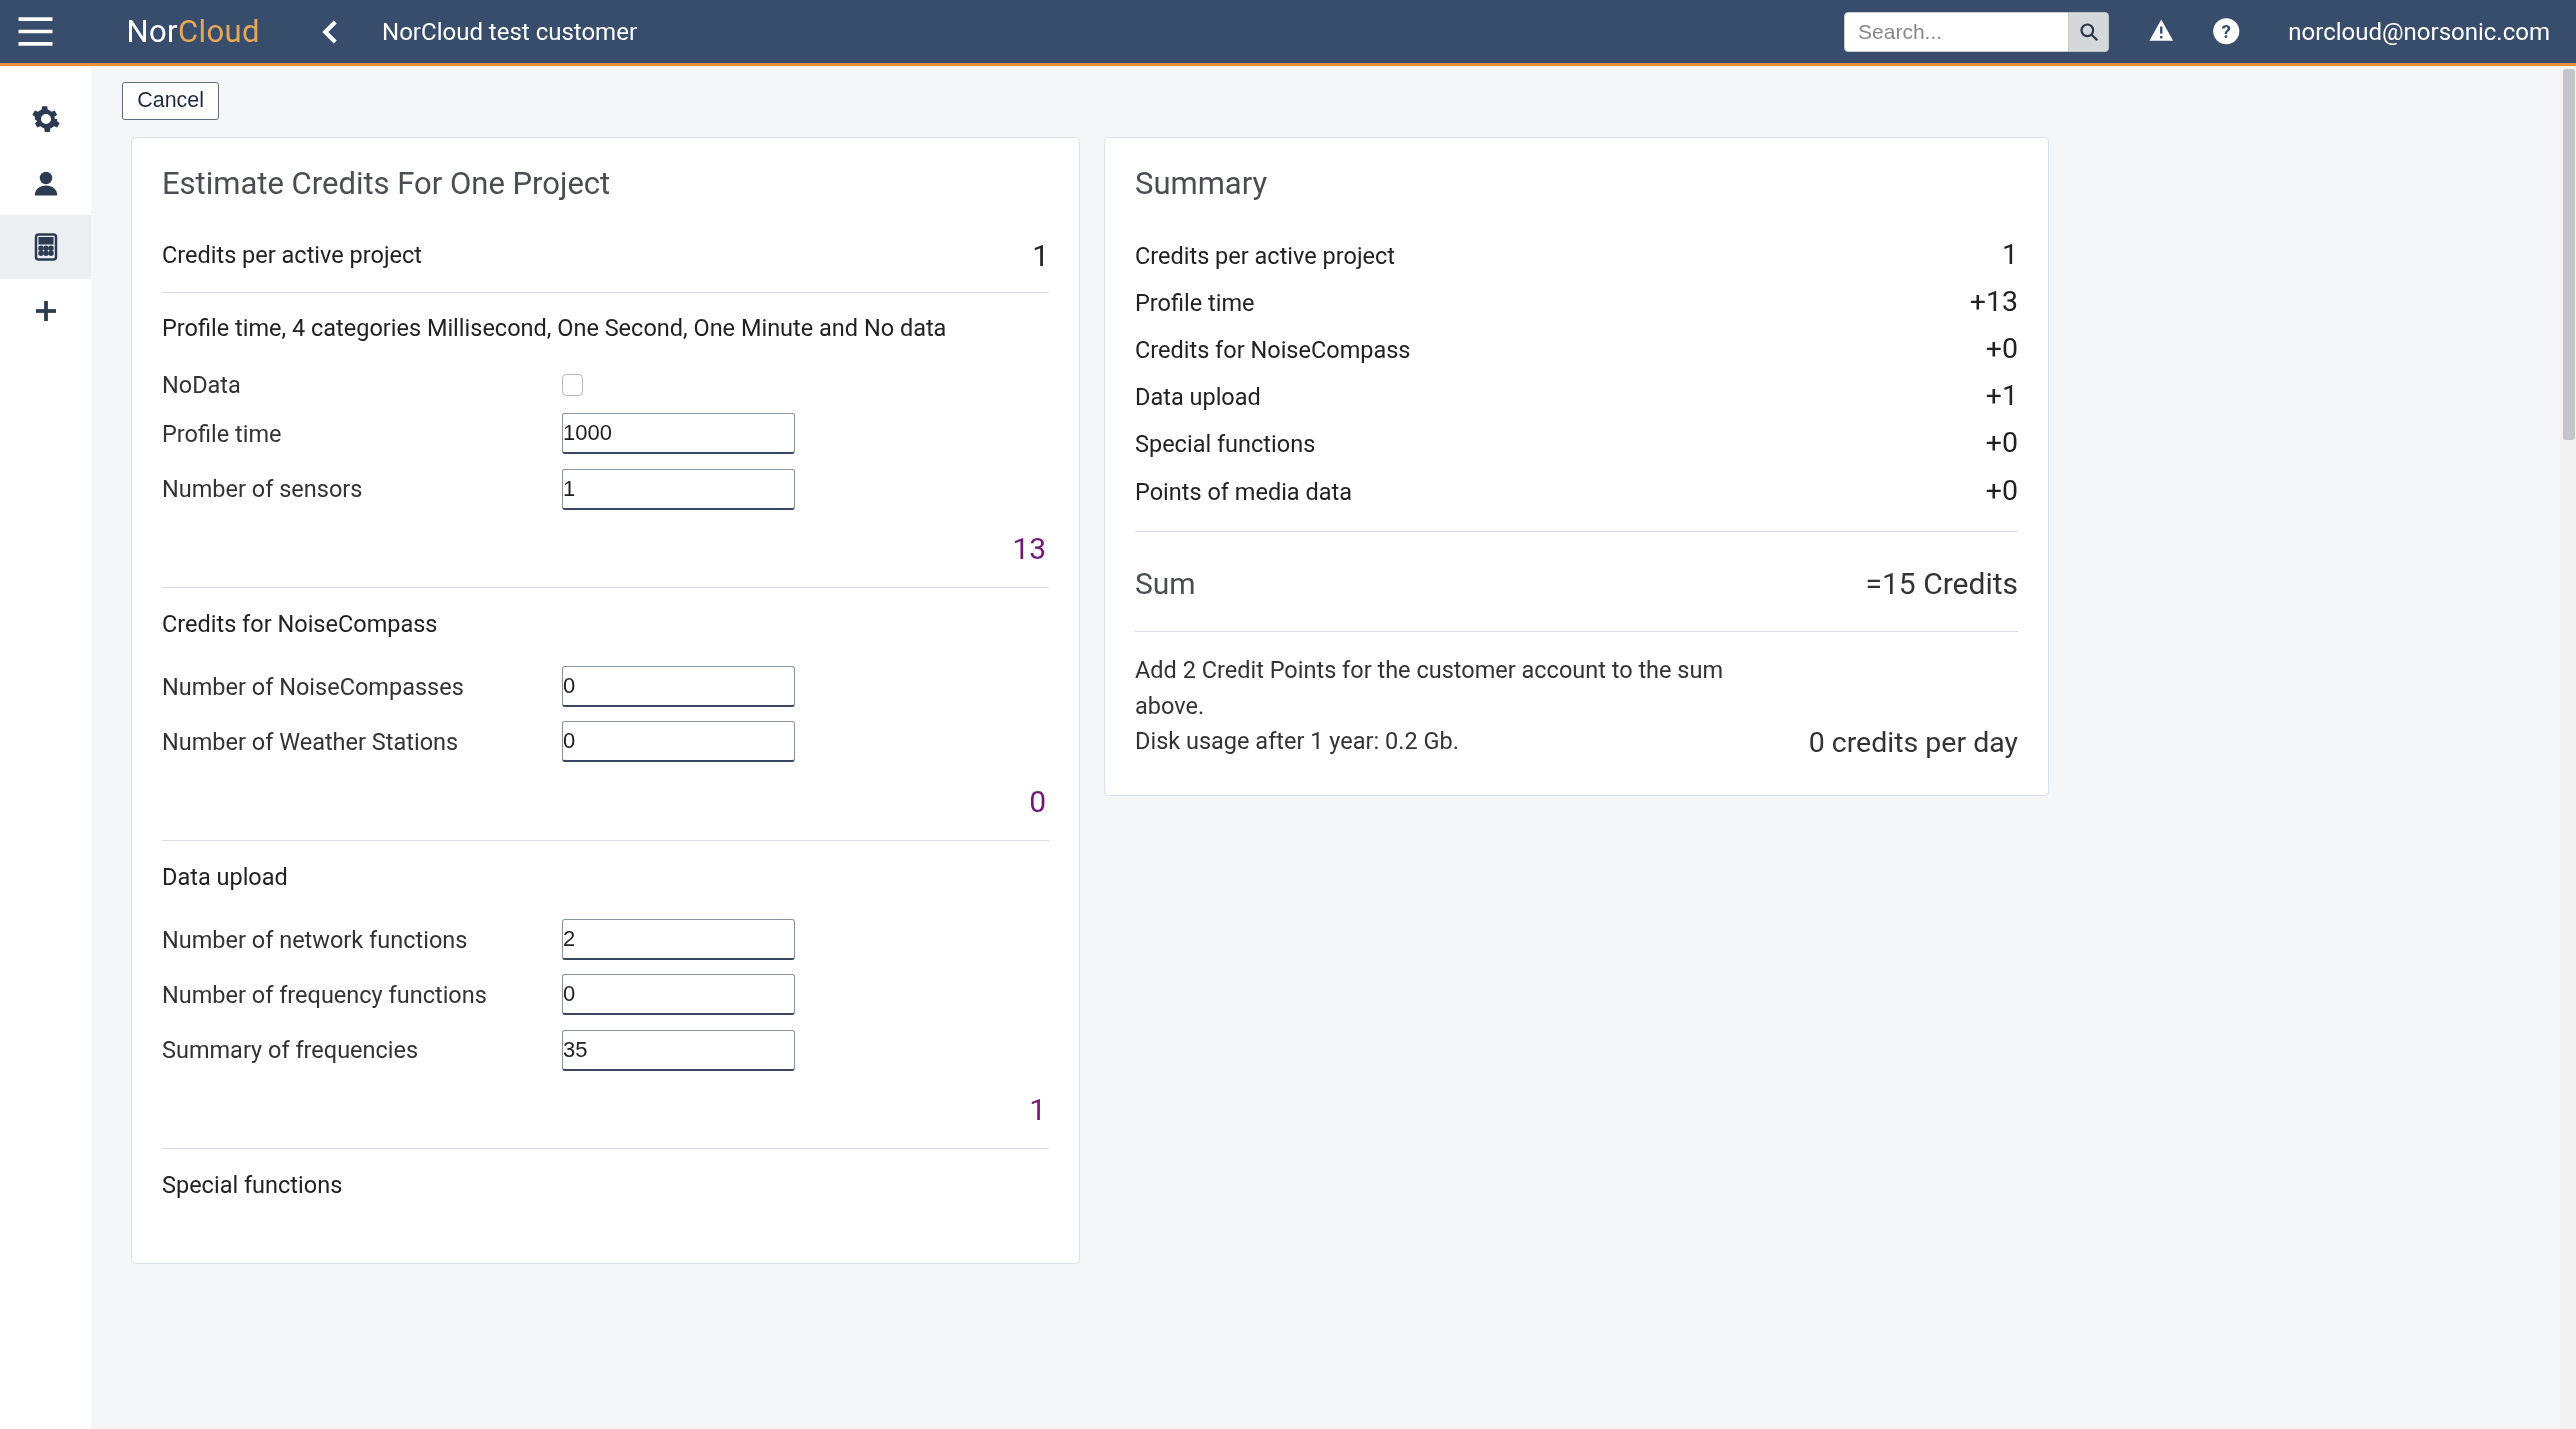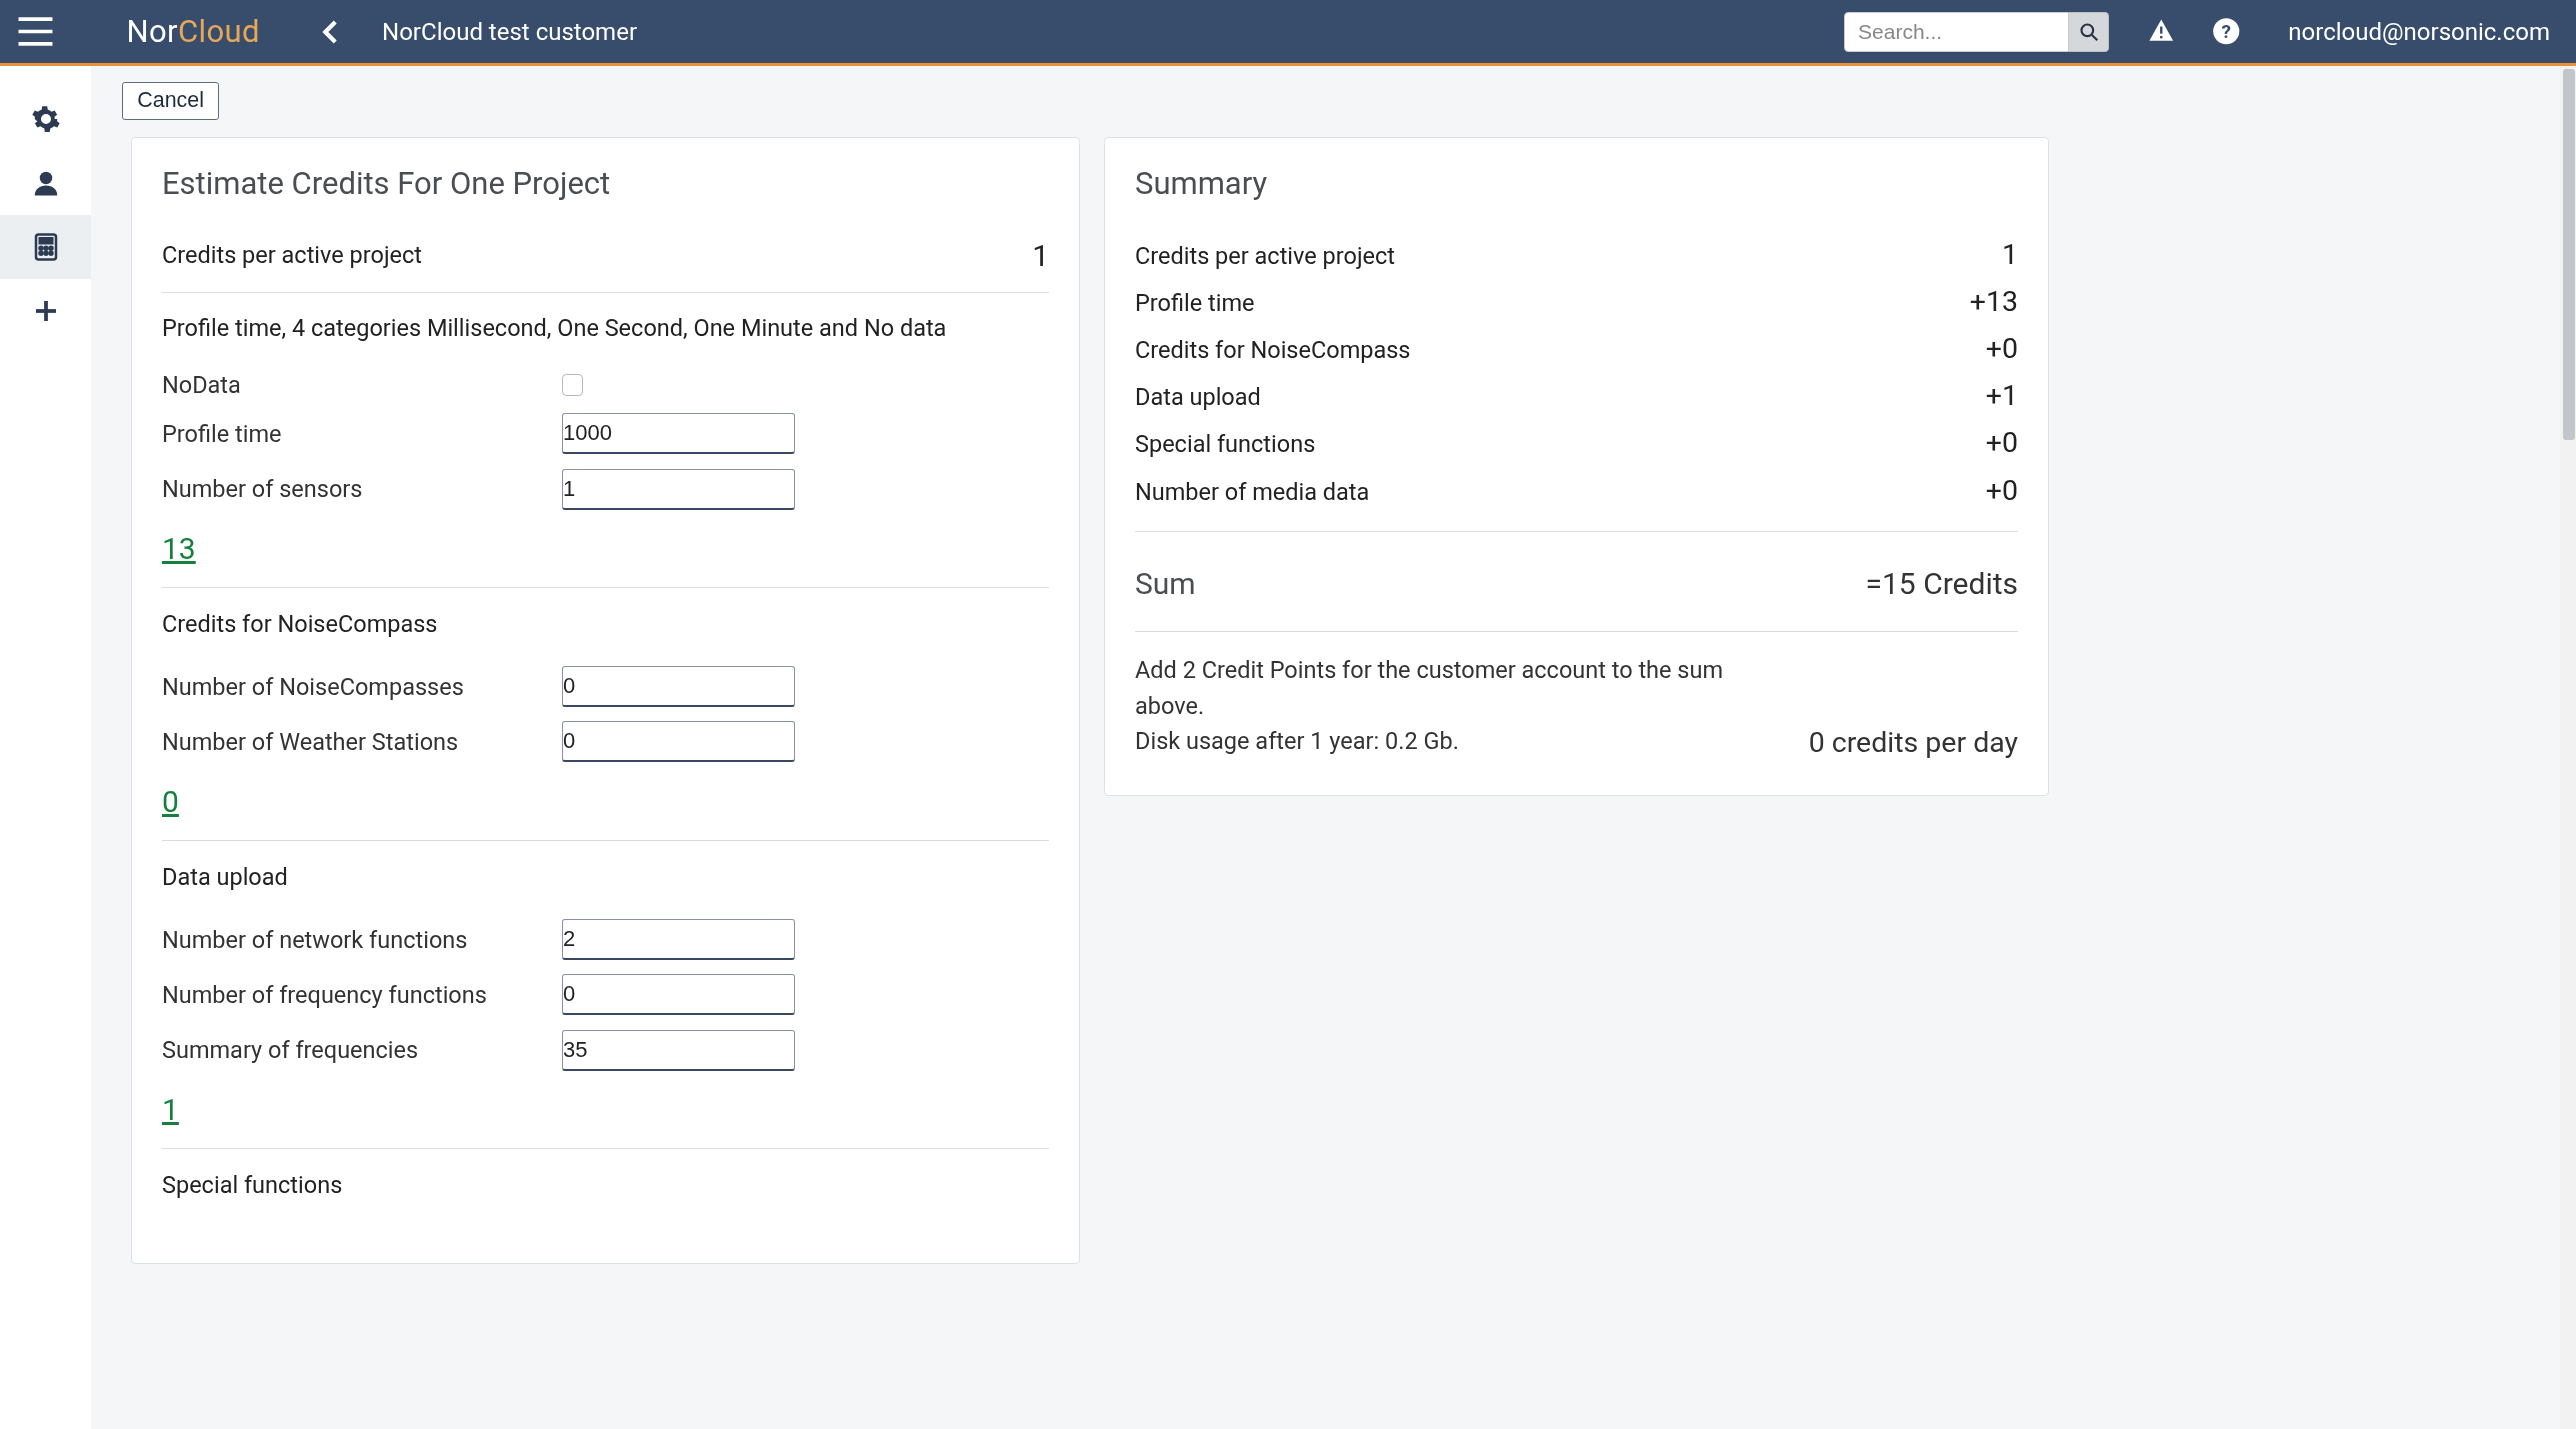--- a/index.html
+++ b/index.html
@@ -160,25 +160,24 @@
     color:#222;
   }
   .form-line .chk {
     width:21.4px; height:21.4px;
     border:1.4px solid #b2b7c1;
     border-radius:4.3px;
     display:inline-block;
     cursor:pointer;
   }
   .subtotal-line {
-    display:flex; 
+    display:flex; justify-content:flex-end;
     font-size: 30px;
-    color:#15803d;
+    color:#701a75;
     padding: 7.1px 2.9px 4.3px 0;
-    text-decoration: underline;
   }
 
   .section-head {
     font-size: 23.5px;
     font-weight: 400;
     color:#222;
     margin-bottom: 28.5px;
   }
 
   
@@ -379,21 +378,21 @@
         </div>
         <div class="sum-row">
           <span>Data upload</span>
           <span class="v">+1</span>
         </div>
         <div class="sum-row">
           <span>Special functions</span>
           <span class="v">+0</span>
         </div>
         <div class="sum-row">
-          <span>Number of media data</span>
+          <span>Points of media data</span>
           <span class="v">+0</span>
         </div>
 
         <hr class="div">
         <div class="sum-total-row">
           <span class="lab">Sum</span>
           <span class="v">=15 Credits</span>
         </div>
         <hr class="div">
 

